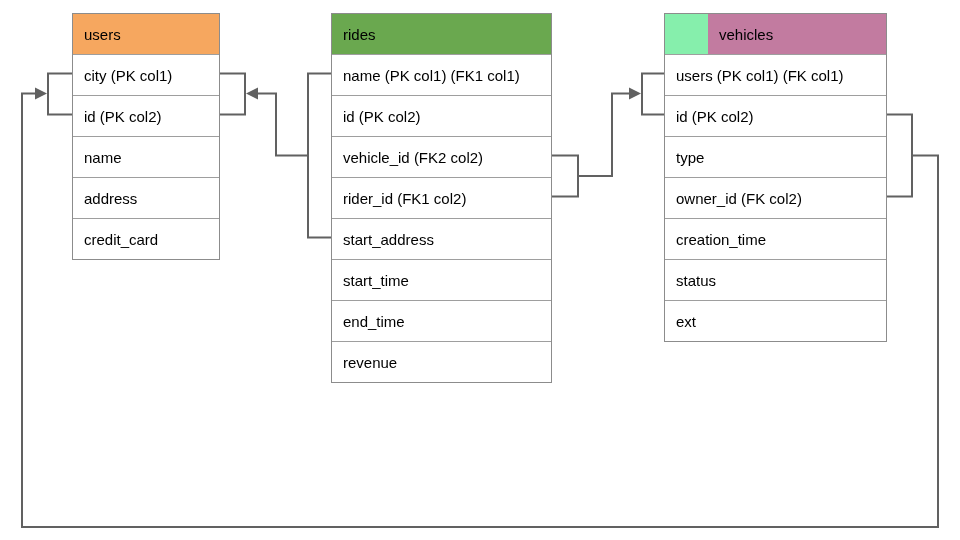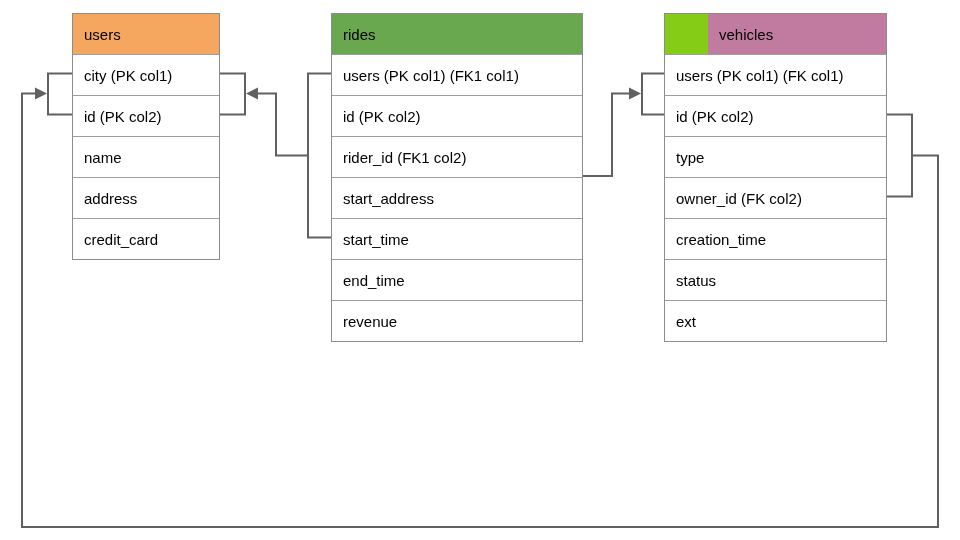--- a/index.html
+++ b/index.html
@@ -23,21 +23,21 @@
   svg.wires {
     position: absolute;
     left: 0;
     top: 0;
     width: 960px;
     height: 540px;
   }
   .er-table {
     position: absolute;
     box-sizing: border-box;
-    background: #84cc16;
+    background: #86efac;
     border: 1px solid #8c8c8c;
   }
   .er-header {
     box-sizing: border-box;
     height: 40px;
     display: flex;
     align-items: center;
     padding: 0 11px;
     font-size: 15px;
     line-height: 1;
@@ -84,24 +84,25 @@
 
   <div>
       <div class="er-table" style="left: 72px; top: 13px; width: 148px;">
         <div class="er-header" style="background: rgb(246, 167, 95);">users</div>
         <div class="er-row">city (PK col1)</div>
         <div class="er-row">id (PK col2)</div>
         <div class="er-row">name</div>
         <div class="er-row">address</div>
         <div class="er-row">credit_card</div>
       </div>
-      <div class="er-table" style="left: 331px; top: 13px; width: 252px;">
+      <div class="er-table" style="left: 331px; top: 13px; width: 221px;">
         <div class="er-header" style="background: rgb(106, 168, 79);">rides</div>
-        <div class="er-row">users (PK col1) (FK1 col1)</div>
+        <div class="er-row">name (PK col1) (FK1 col1)</div>
         <div class="er-row">id (PK col2)</div>
+        <div class="er-row">vehicle_id (FK2 col2)</div>
         <div class="er-row">rider_id (FK1 col2)</div>
         <div class="er-row">start_address</div>
         <div class="er-row">start_time</div>
         <div class="er-row">end_time</div>
         <div class="er-row">revenue</div>
       </div>
       <div class="er-table" style="left: 664px; top: 13px; width: 223px;">
         <div class="er-header" style="background: rgb(194, 123, 160); margin-left: 43px;">vehicles</div>
         <div class="er-row">users (PK col1) (FK col1)</div>
         <div class="er-row">id (PK col2)</div>

